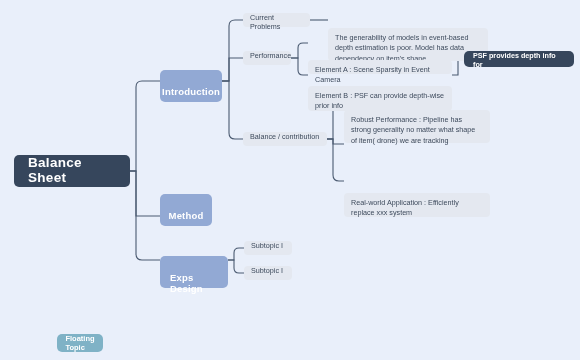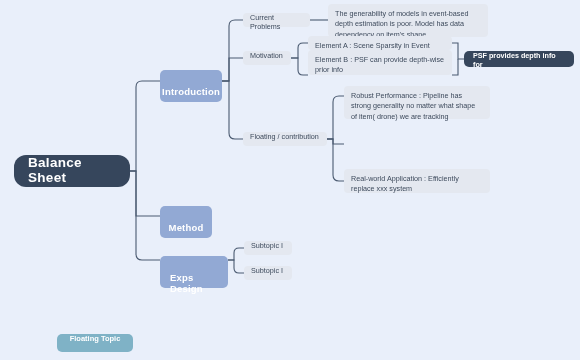--- a/index.html
+++ b/index.html
@@ -34,21 +34,21 @@
     align-items: flex-start;
   }
 
   
   .root {
     background: #36465c;
     color: #ffffff;
     font-size: 13.5px;
     font-weight: bold;
     letter-spacing: 0.3px;
-    border-radius: 12px;
+    border-radius: 5px;
     padding: 0 14px;
     justify-content: center;
   }
 
   
   .branch {
     background: #92a9d4;
     color: #ffffff;
     font-size: 9.5px;
     font-weight: bold;
@@ -70,20 +70,21 @@
 
   
   .detail {
     background: #e4e8f0;
     color: #3d4a5c;
     font-size: 7.2px;
     line-height: 1.45;
     border-radius: 4px;
     padding: 5px 7px;
     align-items: flex-start;
+    margin-top: 24px;
   }
 
   
   .callout {
     background: #36465c;
     color: #ffffff;
     font-size: 7.2px;
     font-weight: bold;
     border-radius: 5px;
     padding: 0 9px;
@@ -135,70 +136,70 @@
   </svg>
 
   <div class="node root" style="left:14px; top:155px; width:116px; height:32px;">
     <span>Balance Sheet</span>
   </div>
 
   <div class="node branch" style="left:160px; top:70px; width:62px; height:21px;">
     <span>Introduction</span>
   </div>
 
-  <div class="node branch" style="left:160px; top:206px; width:52px; height:21px;">
+  <div class="node branch" style="left:160px; top:194px; width:52px; height:21px;">
     <span>Method</span>
   </div>
 
   <div class="node branch" style="left:160px; top:256px; width:68px; height:21px;">
     <span>Exps Design</span>
   </div>
 
   <div class="node pill" style="left:243px; top:13px; width:67px; height:14px;">
     <span>Current Problems</span>
   </div>
 
   <div class="node detail" style="left:328px; top:4px; width:160px; height:33px;">
     <span>The generability of models in event-based depth estimation is poor. Model has data dependency on item's shape.</span>
   </div>
 
   <div class="node pill" style="left:243px; top:51px; width:48px; height:14px;">
-    <span>Motivation</span>
+    <span>Performance</span>
   </div>
 
   <div class="node detail" style="left:308px; top:36px; width:144px; height:14px; align-items:flex-start;">
     <span>Element A : Scene Sparsity in Event Camera</span>
   </div>
 
-  <div class="node detail" style="left:308px; top:50px; width:144px; height:25px;">
+  <div class="node detail" style="left:308px; top:62px; width:144px; height:25px;">
     <span>Element B : PSF can provide depth-wise prior info</span>
   </div>
 
   <div class="node callout" style="left:464px; top:51px; width:110px; height:16px;">
     <span>PSF provides depth info for</span>
   </div>
 
   <div class="node pill" style="left:243px; top:132px; width:84px; height:14px;">
-    <span>Floating / contribution</span>
+    <span>Balance / contribution</span>
   </div>
 
   <div class="node detail" style="left:344px; top:86px; width:146px; height:33px;justify-content:center;">
     <span>Robust Performance :  Pipeline has strong generality no matter what shape of item( drone) we are tracking</span>
   </div>
 
 
   <div class="node detail" style="left:344px; top:169px; width:146px; height:24px;">
     <span>Real-world Application : Efficiently replace xxx system</span>
   </div>
 
   <div class="node pill" style="left:244px; top:241px; width:48px; height:14px;">
     <span>Subtopic I</span>
   </div>
 
   <div class="node pill" style="left:244px; top:266px; width:48px; height:14px;">
     <span>Subtopic I</span>
   </div>
 
-  <div class="node floating" style="left:57px; top:334px; width:76px; height:18px;">
+  <div class="node floating" style="left:57px; top:334px; width:46px; height:18px;">
     <span>Floating Topic</span>
   </div>
 
 </div>
 
 </body></html>

